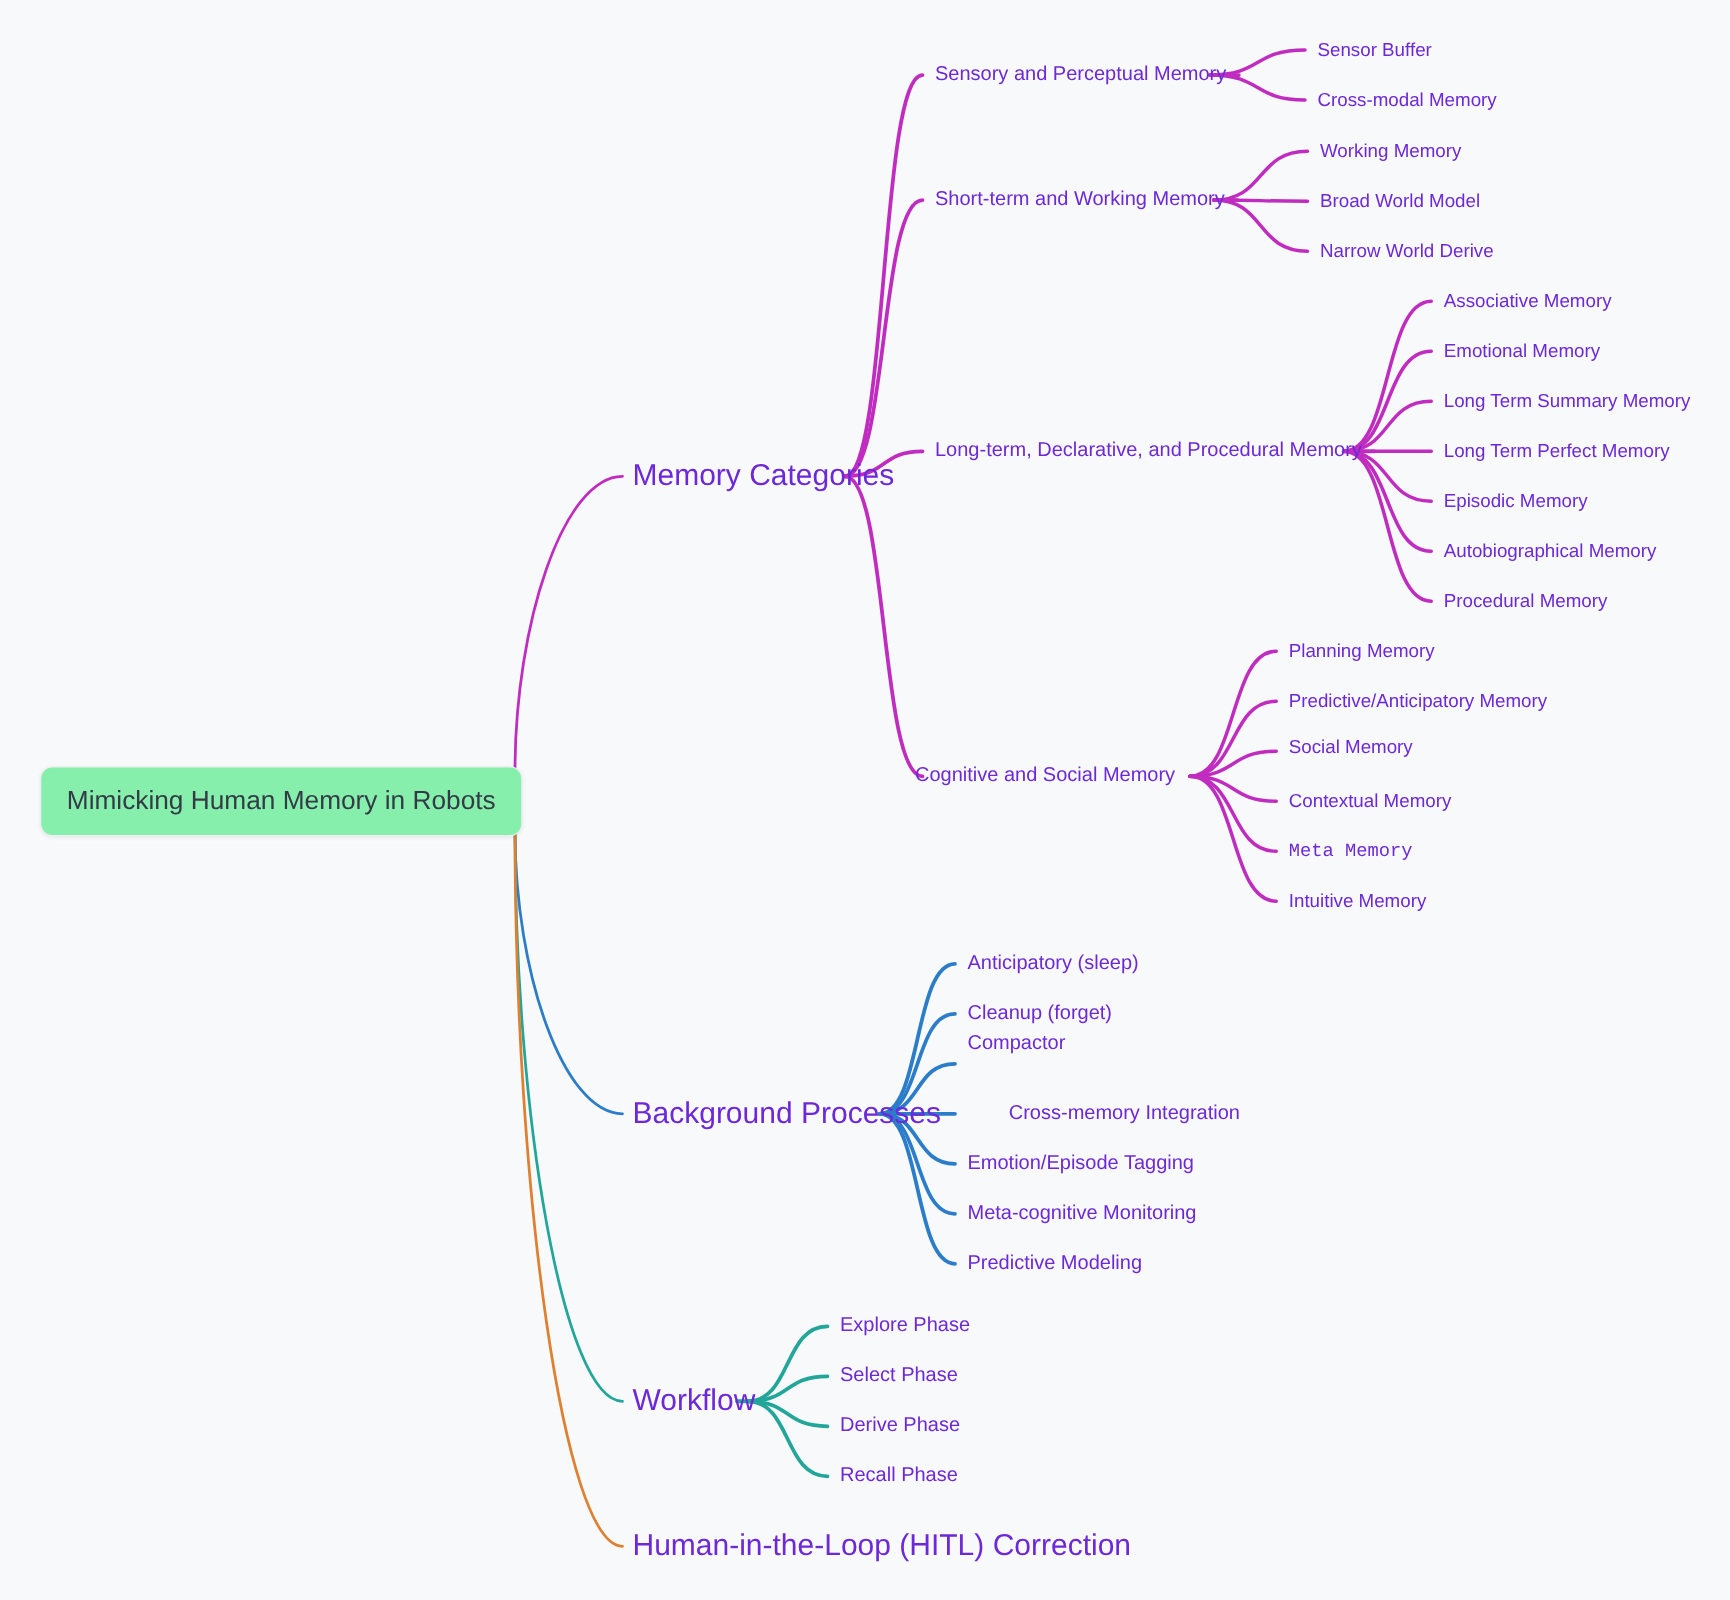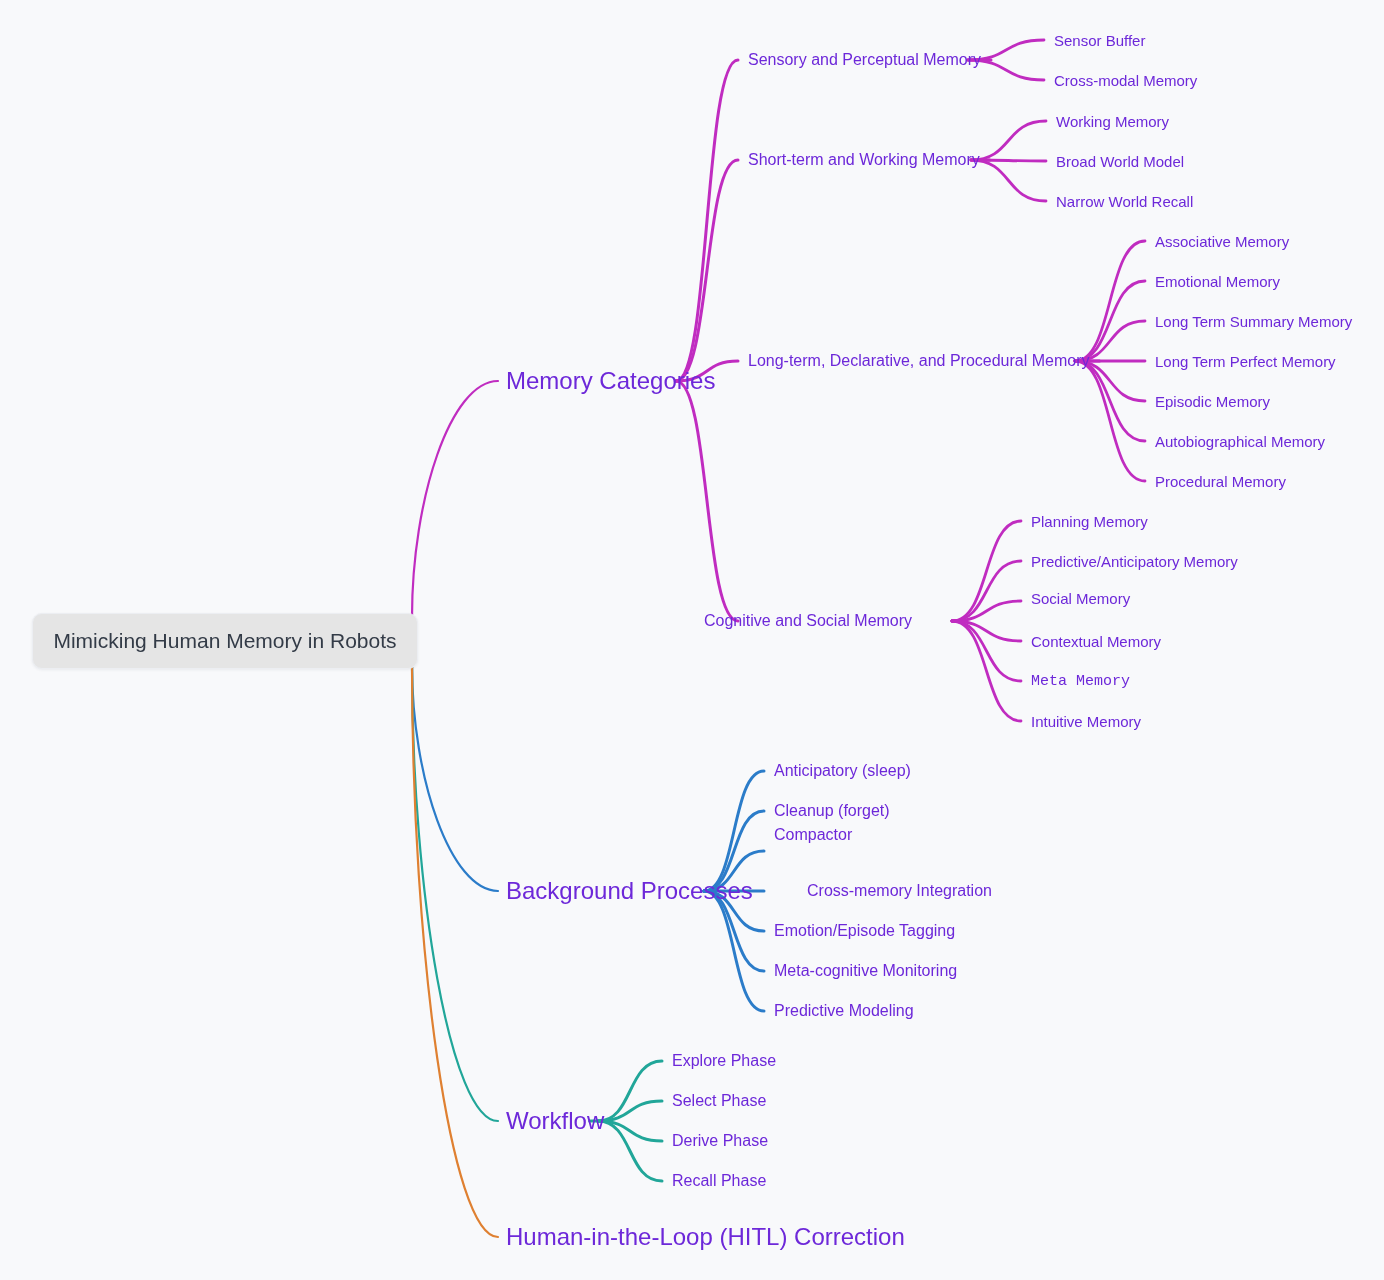--- a/index.html
+++ b/index.html
@@ -94,42 +94,42 @@
       <path d="M 704 891 C 737 891, 731 1011, 764 1011" fill="none" stroke="#2b7cc9" stroke-width="3" stroke-linecap="round"></path>
       <path d="M 412 665 C 412 893, 450.7 1121, 498 1121" fill="none" stroke="#21a699" stroke-width="2.2" stroke-linecap="round"></path>
       <path d="M 589.734375 1121 L 598 1121" fill="none" stroke="#21a699" stroke-width="3.2" stroke-linecap="round"></path>
       <path d="M 598 1121 C 633.2 1121, 626.8 1061, 662 1061" fill="none" stroke="#21a699" stroke-width="3" stroke-linecap="round"></path>
       <path d="M 598 1121 C 633.2 1121, 626.8 1101, 662 1101" fill="none" stroke="#21a699" stroke-width="3" stroke-linecap="round"></path>
       <path d="M 598 1121 C 633.2 1121, 626.8 1141, 662 1141" fill="none" stroke="#21a699" stroke-width="3" stroke-linecap="round"></path>
       <path d="M 598 1121 C 633.2 1121, 626.8 1181, 662 1181" fill="none" stroke="#21a699" stroke-width="3" stroke-linecap="round"></path>
       <path d="M 412 665 C 412 951, 450.7 1237, 498 1237" fill="none" stroke="#df8031" stroke-width="2.2" stroke-linecap="round"></path>
     </svg>
 
-  <div class="root-node" style="left: 32px; top: 613px; width: 386px; height: 56px; background: #e5e5e5; border-color: rgb(236, 238, 242);">
+  <div class="root-node" style="left: 32px; top: 613px; width: 386px; height: 56px; background: #86efac; border-color: rgb(236, 238, 242);">
     <span>Mimicking Human Memory in Robots</span>
   </div>
 
   <div id="labels">
       <div class="node-label lvl1" style="left: 506px; top: 381px;">Memory Categories</div>
       <div class="node-label lvl2" style="left: 748px; top: 60px;">Sensory and Perceptual Memory</div>
       <div class="node-label lvl3" style="left: 1054px; top: 40px;">Sensor Buffer</div>
       <div class="node-label lvl3" style="left: 1054px; top: 80px;">Cross-modal Memory</div>
       <div class="node-label lvl2" style="left: 748px; top: 160px;">Short-term and Working Memory</div>
       <div class="node-label lvl3" style="left: 1056px; top: 121px;">Working Memory</div>
       <div class="node-label lvl3" style="left: 1056px; top: 161px;">Broad World Model</div>
-      <div class="node-label lvl3" style="left: 1056px; top: 201px;">Narrow World Recall</div>
+      <div class="node-label lvl3" style="left: 1056px; top: 201px;">Narrow World Derive</div>
       <div class="node-label lvl2" style="left: 748px; top: 361px;">Long-term, Declarative, and Procedural Memory</div>
       <div class="node-label lvl3" style="left: 1155px; top: 241px;">Associative Memory</div>
       <div class="node-label lvl3" style="left: 1155px; top: 281px;">Emotional Memory</div>
       <div class="node-label lvl3" style="left: 1155px; top: 321px;">Long Term Summary Memory</div>
       <div class="node-label lvl3" style="left: 1155px; top: 361px; text-align: right;">Long Term Perfect Memory</div>
       <div class="node-label lvl3" style="left: 1155px; top: 401px;">Episodic Memory</div>
       <div class="node-label lvl3" style="left: 1155px; top: 441px;">Autobiographical Memory</div>
       <div class="node-label lvl3" style="left: 1155px; top: 481px;">Procedural Memory</div>
-      <div class="node-label lvl2" style="left: 704px; top: 621px;">Cognitive and Social Memory</div>
+      <div class="node-label lvl2" style="left: 732px; top: 621px;">Cognitive and Social Memory</div>
       <div class="node-label lvl3" style="left: 1031px; top: 521px;">Planning Memory</div>
       <div class="node-label lvl3" style="left: 1031px; top: 561px;">Predictive/Anticipatory Memory</div>
       <div class="node-label lvl3" style="left: 1031px; top: 598px;">Social Memory</div>
       <div class="node-label lvl3" style="left: 1031px; top: 641px;">Contextual Memory</div>
       <div class="node-label lvl3" style="left: 1031px; top: 681px; font-family: Liberation Mono, monospace;">Meta Memory</div>
       <div class="node-label lvl3" style="left: 1031px; top: 721px;">Intuitive Memory</div>
       <div class="node-label lvl1" style="left: 506px; top: 891px;">Background Processes</div>
       <div class="node-label lvl2" style="left: 774px; top: 771px;">Anticipatory (sleep)</div>
       <div class="node-label lvl2" style="left: 774px; top: 811px;">Cleanup (forget)</div>
       <div class="node-label lvl2" style="left: 774px; top: 835px;">Compactor</div>

